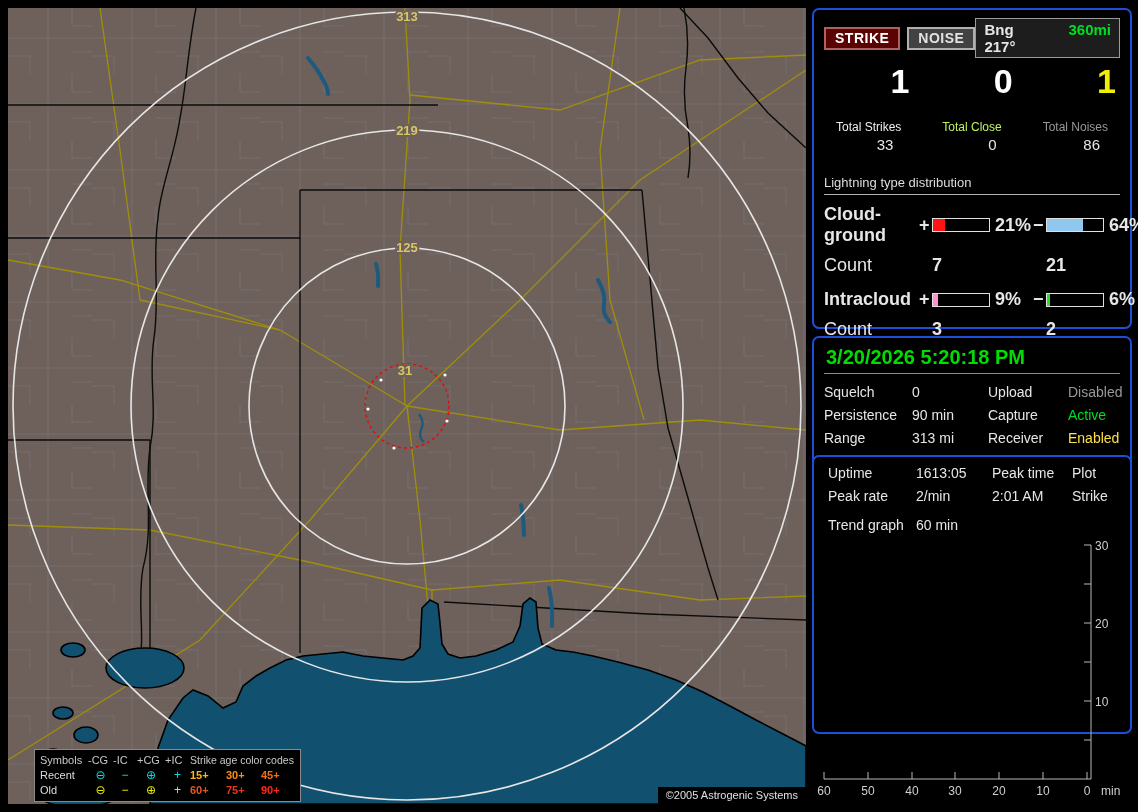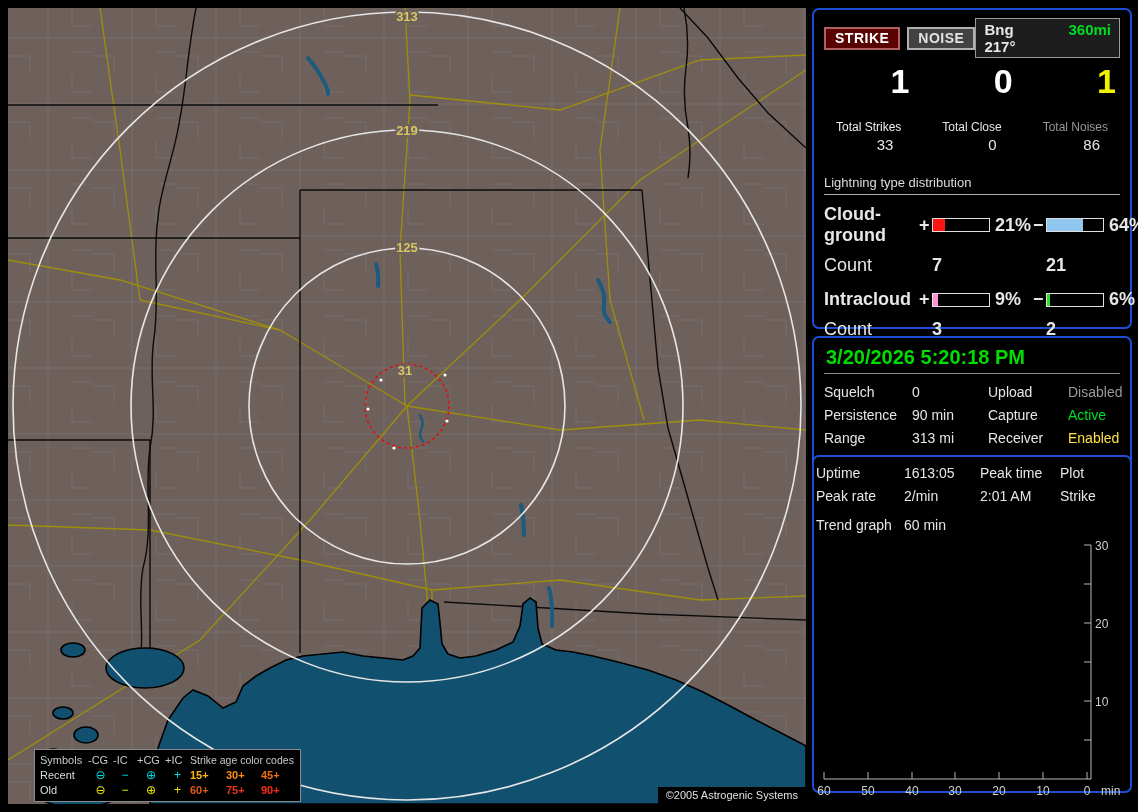--- a/index.html
+++ b/index.html
@@ -16,21 +16,21 @@
   #legend .sym{font-size:12px;text-align:center;}
   #legend .age{font-weight:bold;}
   #legend .span3{grid-column:6 / span 3;white-space:nowrap;font-size:10.5px;}
   
   #copyright{right:0;bottom:0;background:#000;color:#e0e0e0;font-size:11px;padding:2px 8px 3px 8px;}
   
   .panel{position:absolute;left:812px;width:320px;background:#000;border:2px solid #1d4ed8;
     border-radius:7px;box-sizing:border-box;color:#e6e6e6;}
   #panel-stats{top:8px;height:321px;padding:8px 10px;}
   #panel-status{top:336px;height:137px;padding:7px 10px;}
-  #panel-trend{top:455px;height:338px;padding:8px 2px;}
+  #panel-trend{top:455px;height:279px;padding:8px 14px;}
   
   #toolbar{display:flex;align-items:center;}
   .btn{font-weight:bold;font-size:14px;letter-spacing:.5px;padding:1px 9px 2px 9px;cursor:pointer;}
   #strike-btn{background:#5a0303;border:2px solid #b06060;color:#fff;}
   #noise-btn{background:#424242;border:2px solid #b0b0b0;color:#e2e2e2;margin-left:7px;}
   #bearing-box{margin-left:auto;background:#1d1d1d;border:1px solid #9a9a9a;
     font-weight:bold;font-size:15px;padding:2px 8px;display:flex;gap:30px;}
   #bearing-box .rng{color:#00dd22;}
   
   .col3{display:grid;grid-template-columns:1fr 1fr 1fr;column-gap:14px;}
@@ -194,21 +194,21 @@
   </div>
 
   <div id="bignums" class="col3">
     <div class="bignum" style="color: rgb(255, 255, 255);">1</div>
     <div class="bignum" style="color: rgb(255, 255, 255);">0</div>
     <div class="bignum" style="color: rgb(240, 240, 0);">1</div>
   </div>
 
   <div id="totals-labels" class="col3">
     <div style="color: rgb(238, 238, 238);">Total Strikes</div>
-    <div style="color: #e5e5e5;">Total Close</div>
+    <div style="color: #bef264;">Total Close</div>
     <div style="color: rgb(151, 151, 151);">Total Noises</div>
   </div>
   <div id="totals-vals" class="col3">
     <div>33</div>
     <div>0</div>
     <div>86</div>
   </div>
 
   <div id="dist-title">Lightning type distribution</div>
 

